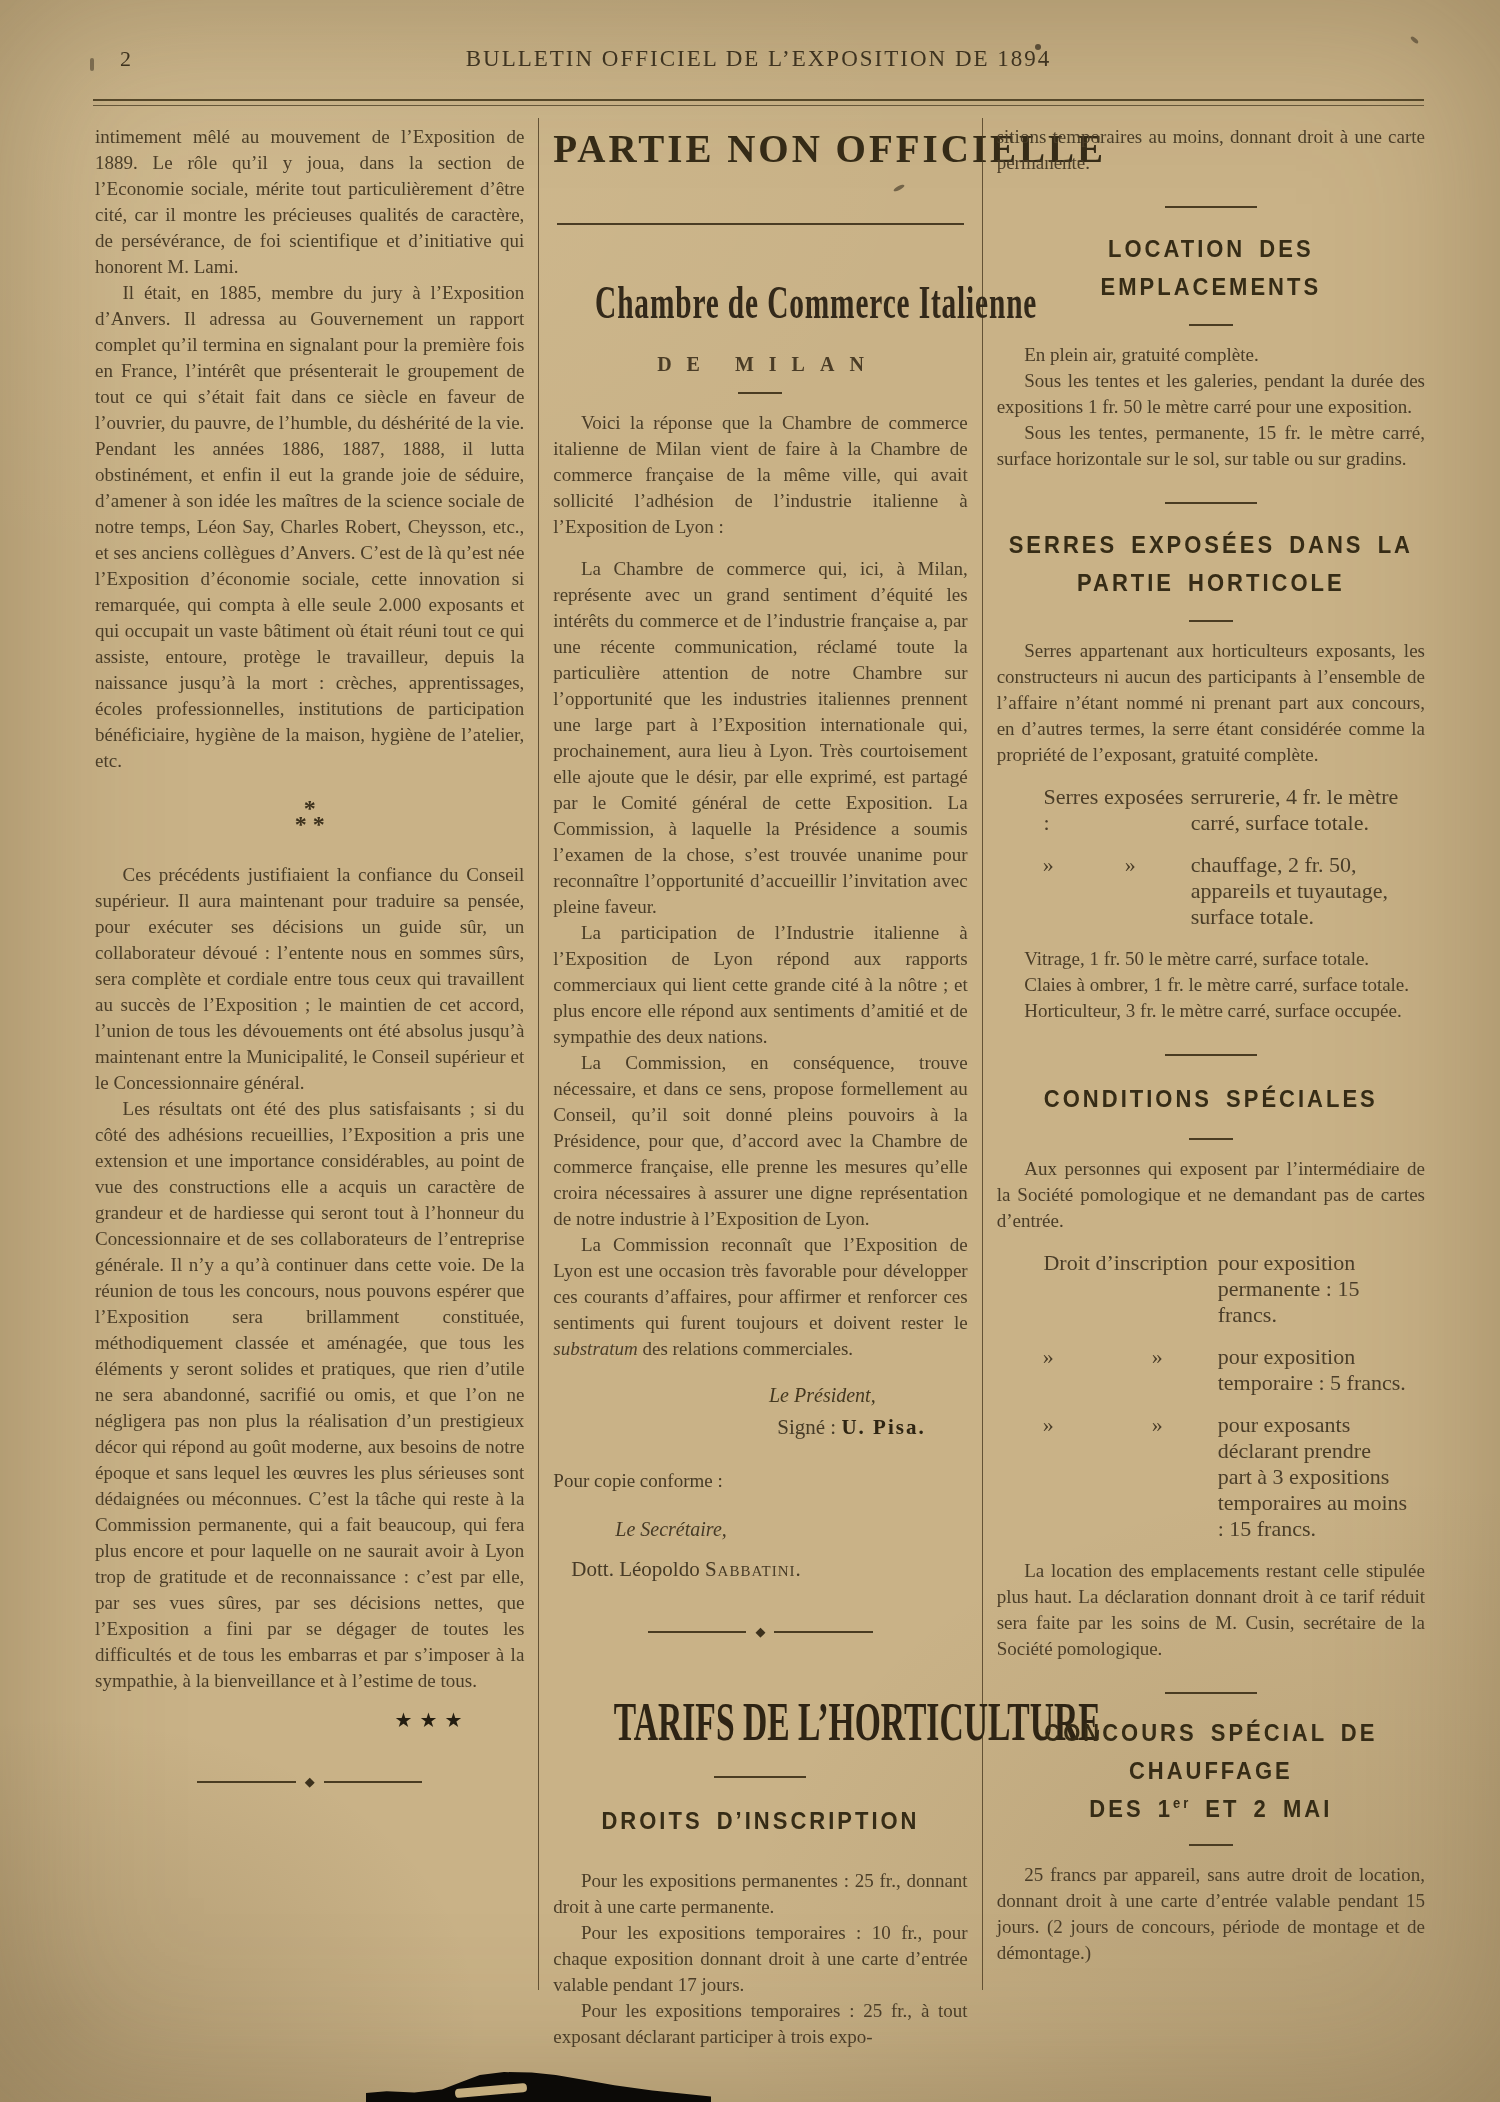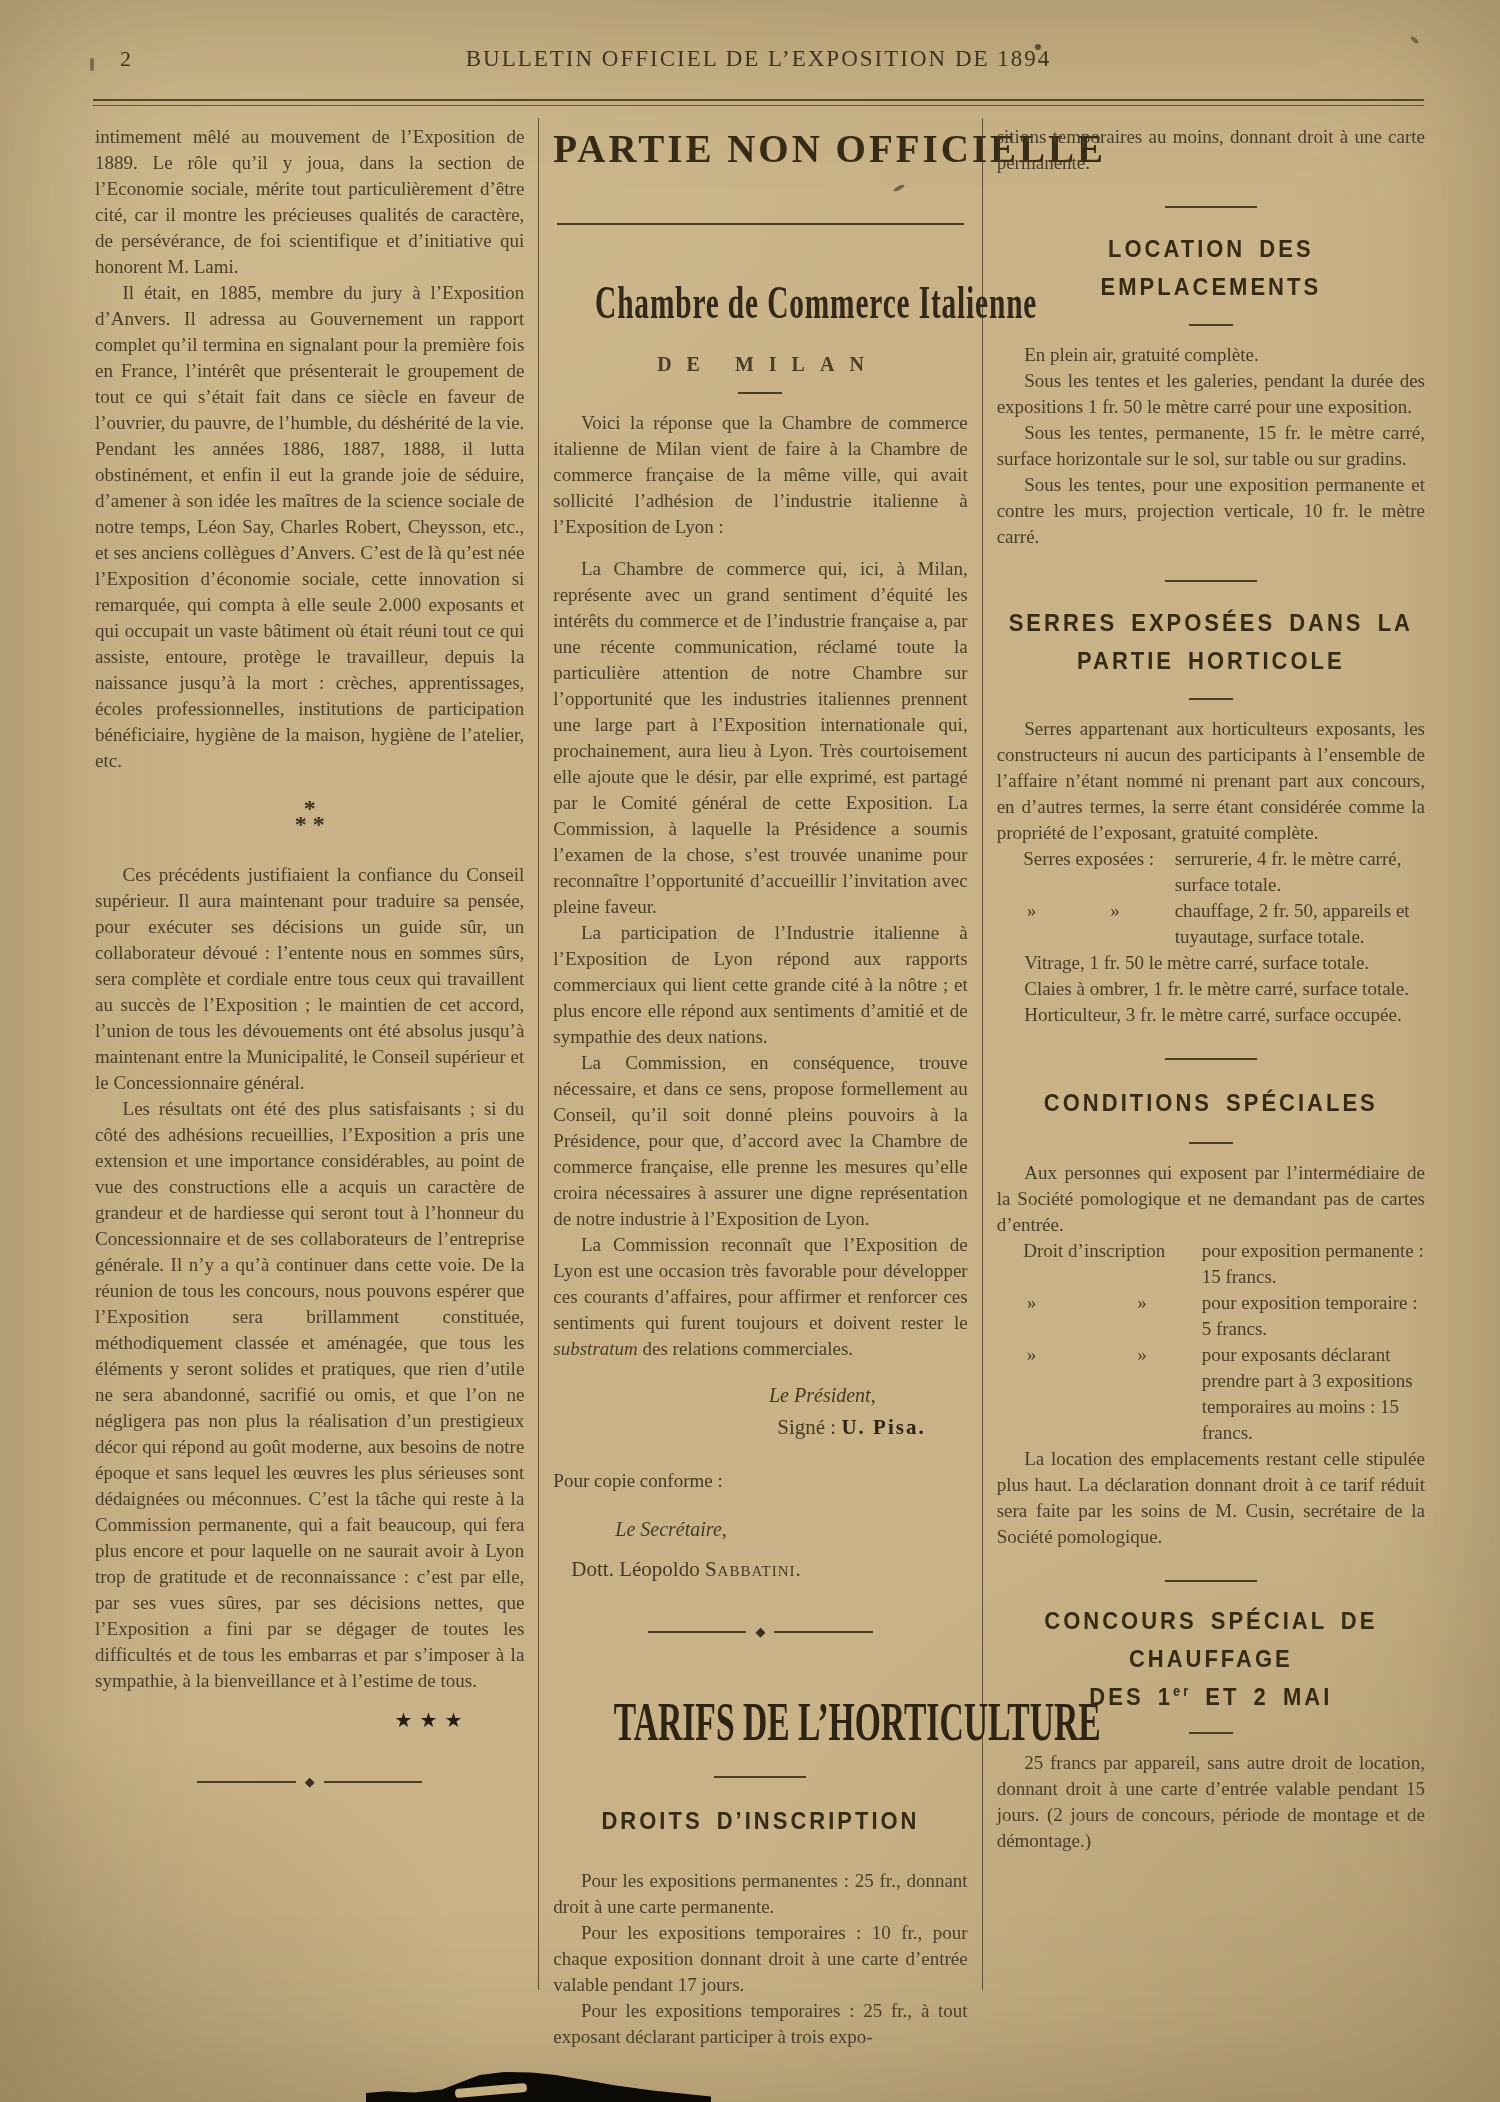--- a/index.html
+++ b/index.html
@@ -65,21 +65,21 @@
   .tarifs-title { margin-top:58px; text-align:center; white-space:nowrap; }
   .tarifs-title span { display:inline-block; font-weight:bold; font-size:42px;
     color:#2e2414; transform:scale(0.8,1.32); transform-origin:center; }
   
   .sans-heading { margin-top:26px; text-align:center;
     font-family:"Liberation Sans", sans-serif; font-weight:bold; font-size:22px;
     letter-spacing:3px; word-spacing:5px; color:#362c16; line-height:34px;
     transform:scaleY(1.12); transform-origin:center; }
   sup.ord { font-size:13px; vertical-align:super; line-height:0; }
   
-  .hang-row { display:flex; font-size:19px; line-height:26px; color:#4a3d28; margin:0; }
+  .hang-row { display:flex; font-size:22px; line-height:26px; color:#4a3d28; margin:16px; }
   .hang-label { flex:none; }
   .hang-label.w175 { width:178px; padding-left:1.4em; box-sizing:border-box; }
   .hang-label.w205 { width:205px; padding-left:1.4em; box-sizing:border-box; }
   .hang-label.dittos { display:flex; justify-content:space-between; padding:0 55px 0 30px;
     box-sizing:border-box; }
   .hang-text { flex:1; text-align:left; }
   .spacer-sm { height:8px; } .spacer-md { height:16px; }
   
   .ink-blob { position:absolute; left:366px; bottom:0; width:345px; height:30px; background:#0c0a07;
     clip-path:polygon(0% 100%,0% 70%,6% 64%,14% 68%,22% 58%,28% 32%,33% 10%,40% 0%,48% 2%,
@@ -163,21 +163,20 @@
     <div class="col last">
       <p class="body no-indent">sitions temporaires au moins, donnant droit à une carte permanente.</p>
 
       <div class="sep-rule"></div>
       <h3 class="sans-heading">LOCATION DES EMPLACEMENTS</h3>
       <div class="tiny-rule"></div>
       <div class="spacer-md"></div>
       <p class="body">En plein air, gratuité complète.</p>
       <p class="body">Sous les tentes et les galeries, pendant la durée des expositions 1 fr. 50 le mètre carré pour une exposition.</p>
       <p class="body">Sous les tentes, permanente, 15 fr. le mètre carré, surface horizontale sur le sol, sur table ou sur gradins.</p>
-      <p class="body">Sous les tentes, pour une exposition permanente et contre les murs, projection verticale, 10 fr. le mètre carré.</p>
 
       <div class="sep-rule"></div>
       <h3 class="sans-heading">SERRES EXPOSÉES DANS LA PARTIE HORTICOLE</h3>
       <div class="tiny-rule"></div>
       <div class="spacer-md"></div>
       <p class="body">Serres appartenant aux horticulteurs exposants, les constructeurs ni aucun des participants à l’ensemble de l’affaire n’étant nommé ni prenant part aux concours, en d’autres termes, la serre étant considérée comme la propriété de l’exposant, gratuité complète.</p>
       <div class="hang-row">
         <span class="hang-label w175">Serres exposées :</span>
         <span class="hang-text">serrurerie, 4 fr. le mètre carré, surface totale.</span>
       </div>

